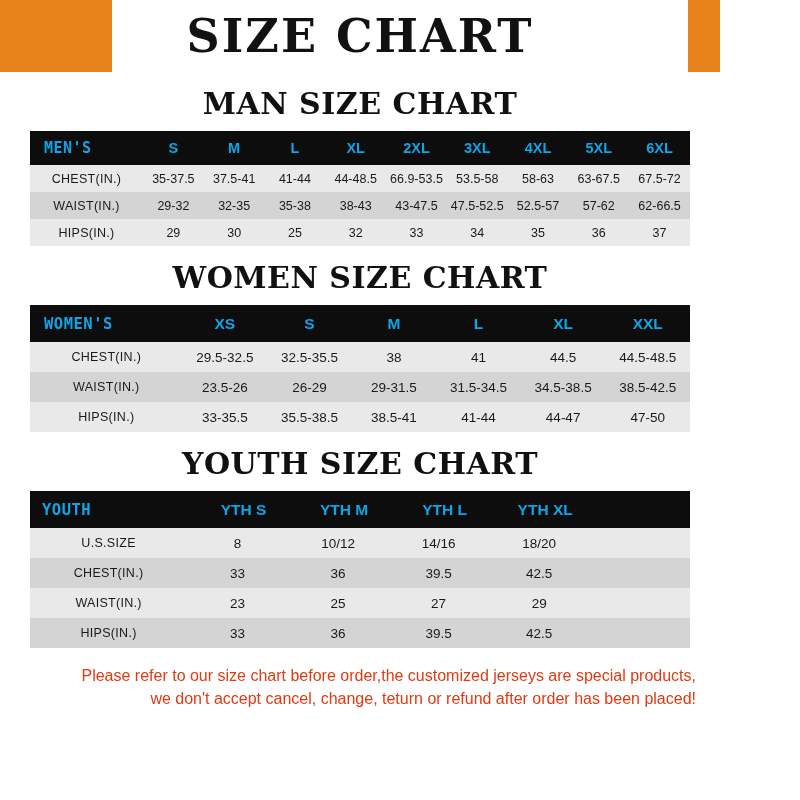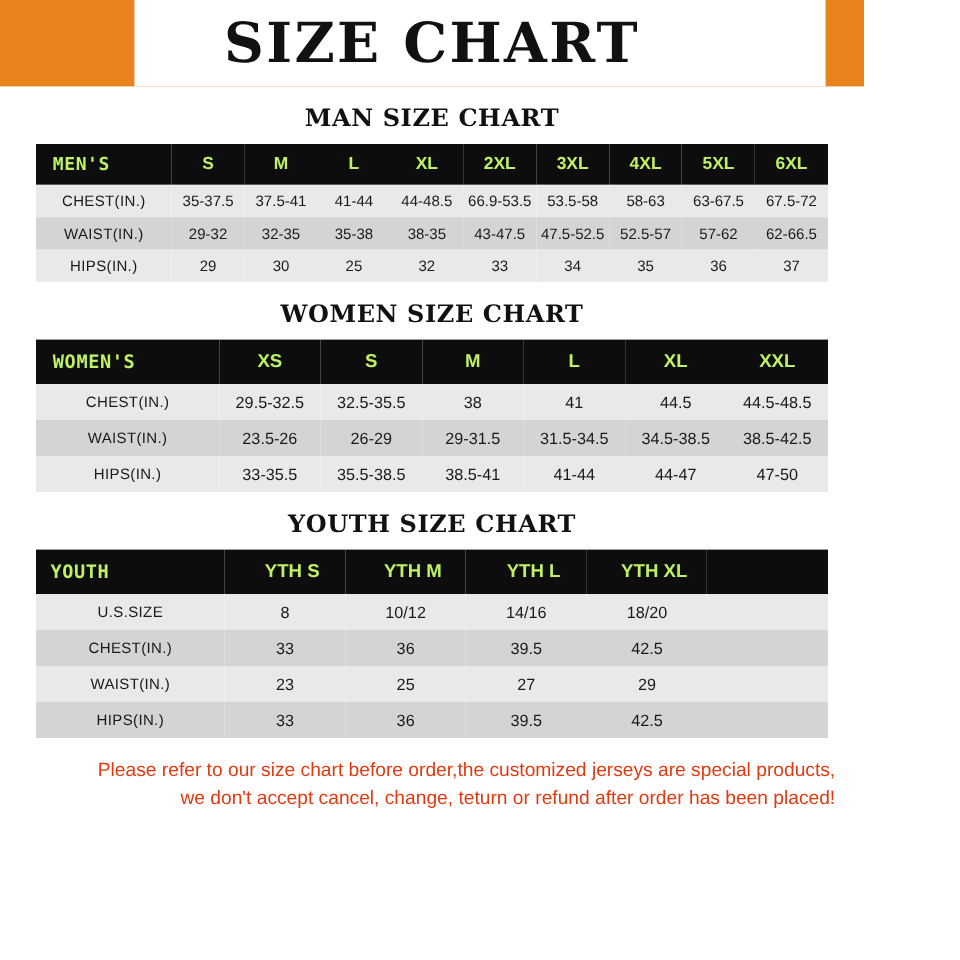--- a/index.html
+++ b/index.html
@@ -48,42 +48,42 @@
     z-index: 2;
   }
   
   .section {
     padding: 0 30px;
   }
   .section-title {
     text-align: center;
     font-family: "DejaVu Serif", serif;
     font-weight: bold;
-    font-size: 20px;
+    font-size: 30px;
     color: #111111;
     letter-spacing: 0.5px;
     margin: 14px 0 10px 0;
   }
   table.chart {
     width: 100%;
     border-collapse: collapse;
     table-layout: fixed;
   }
   table.chart th, table.chart td {
     text-align: center;
     font-size: 12.5px;
     color: #1a1a1a;
     padding: 0;
     height: 27px;
     vertical-align: middle;
     font-family: "Liberation Sans", sans-serif;
   }
   table.chart thead th {
     background: #0d0d0d;
-    color: #bef264;
+    color: #0ea5e9;
     height: 34px;
     font-size: 14.5px;
     font-weight: bold;
   }
   table.chart thead th.rowlabel {
     text-align: left;
     padding-left: 14px;
     font-family: "DejaVu Sans Mono", monospace;
     font-size: 15px;
     letter-spacing: 0.5px;
@@ -151,21 +151,21 @@
           <td>53.5-58</td>
           <td>58-63</td>
           <td>63-67.5</td>
           <td>67.5-72</td>
         </tr>
         <tr class="row-b">
           <td class="rowlabel">WAIST(IN.)</td>
           <td>29-32</td>
           <td>32-35</td>
           <td>35-38</td>
-          <td>38-35</td>
+          <td>38-43</td>
           <td>43-47.5</td>
           <td>47.5-52.5</td>
           <td>52.5-57</td>
           <td>57-62</td>
           <td>62-66.5</td>
         </tr>
         <tr class="row-a">
           <td class="rowlabel">HIPS(IN.)</td>
           <td>29</td>
           <td>30</td>

